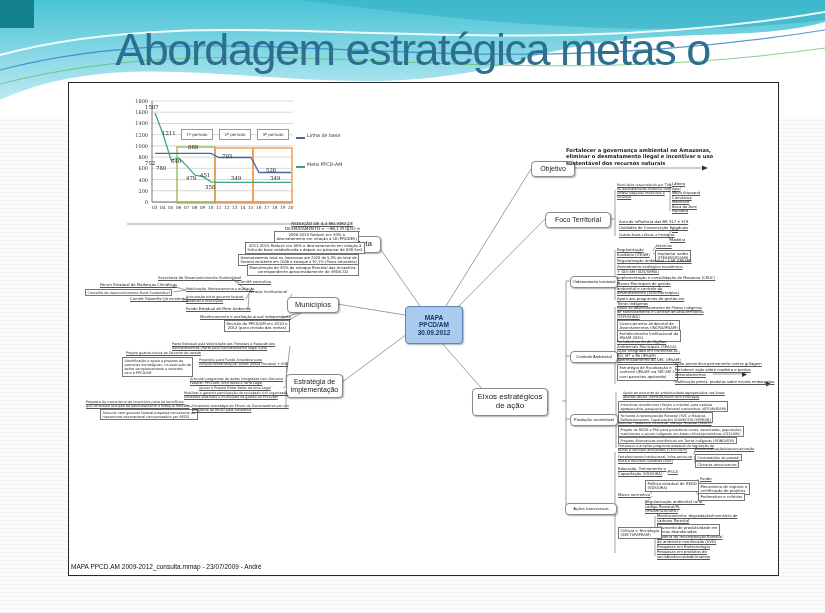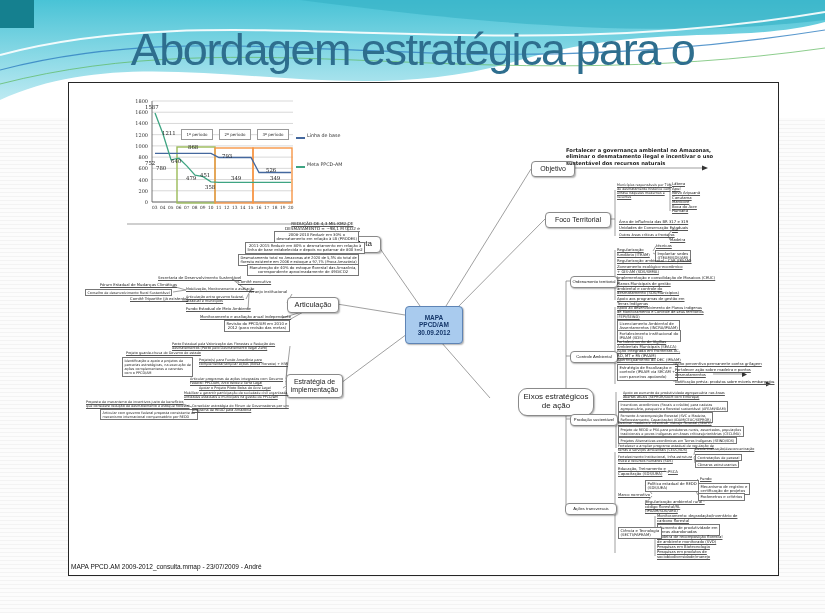--- a/index.html
+++ b/index.html
@@ -48,21 +48,21 @@
     <rect width="825" height="100" fill="url(#wg)"></rect>
     <path d="M300,0 L825,0 L825,20 C640,42 440,18 300,0 Z" fill="#35b0c4" opacity="0.6"></path>
     <path d="M0,100 C150,30 330,118 520,60 C650,22 740,45 825,22 L825,118 L0,118 Z" fill="#ffffff"></path>
     <path d="M0,112 C180,40 390,125 580,72 C690,42 770,55 825,40 L825,118 L0,118 Z" fill="#ffffff" opacity="0.85"></path>
     <path d="M0,70 C240,8 430,92 825,30" stroke="#2f7ec0" stroke-width="1.2" fill="none" opacity="0.8"></path>
     <path d="M0,84 C250,20 470,98 825,48" stroke="#5cb85c" stroke-width="1" fill="none" opacity="0.7"></path>
     <path d="M0,55 C220,-5 480,70 825,12" stroke="#ffffff" stroke-width="2" fill="none" opacity="0.9"></path>
     <rect x="0" y="0" width="34" height="28" fill="#15808f"></rect>
   </svg>
 
-  <div id="title1" class="title">Abordagem estratégica para o</div>
+  <div id="title1" class="title">Abordagem estratégica metas o</div>
 
   <div id="content-box"></div>
 
   <svg id="overlay">
     <path d="M446,306 L531,169 M452,313 L545,219 M420,306 L379,247 M405,315 L337,304 M407,334 L341,383 M441,342 L490,398
          M573,168 H702
          M562,401 H566 M566,281 V508 M566,281 H570 M566,356 H570 M566,419 H570 M566,508 H570
          M616,281 H615 M615,250 V300
          M616,356 H615 M615,307 V384
          M620,419 H616 M616,392 V448
@@ -106,24 +106,24 @@
       <polyline points="155.0,113.0 163.0,134.0 171.0,159.8 179.0,158.2 187.0,166.1 195.0,175.1 203.0,176.7 211.0,181.9 219.0,182.4 227.0,182.4 235.0,182.4 243.0,182.4 251.0,182.4 259.0,182.4 267.0,182.4 275.0,182.4 283.0,182.4 291.0,182.4" fill="none" stroke="#3ea482" stroke-width="1.3"></polyline>
     </svg>
 
   <div class="node central" style="left:405px;top:306px;width:56px;height:36px;font-size:6.5px;">MAPA
 PPCD/AM
 30.09.2012</div>
   <div class="node" style="left:531px;top:161px;width:42px;height:14px;font-size:7px;">Objetivo</div>
   <div class="node" style="left:545px;top:212px;width:64px;height:14px;font-size:7px;">Foco Territorial</div>
   <div class="node" style="left:345px;top:236px;width:34px;height:15px;font-size:8px;">Meta</div>
   <div class="node" style="left:303px;top:246px;width:42px;height:11px;font-size:5.5px;font-weight:bold;border-radius:1px;">RESULTADO</div>
-  <div class="node" style="left:287px;top:297px;width:50px;height:14px;font-size:7.5px;">Articulação</div>
+  <div class="node" style="left:287px;top:297px;width:50px;height:14px;font-size:7.5px;">Municípios</div>
   <div class="node" style="left:286px;top:374px;width:55px;height:22px;font-size:7px;">Estratégia de
 implementação</div>
-  <div class="node" style="left:518px;top:388px;width:74px;height:26px;font-size:8px;border-radius:9px;">Eixos estratégicos
+  <div class="node" style="left:472px;top:388px;width:74px;height:26px;font-size:8px;">Eixos estratégicos
 de ação</div>
   <div class="node" style="left:570px;top:276px;width:46px;height:10px;font-size:4.2px;">Ordenamento territorial</div>
   <div class="node" style="left:570px;top:351px;width:46px;height:10px;font-size:4.2px;">Controle Ambiental</div>
   <div class="node" style="left:570px;top:414px;width:46px;height:10px;font-size:4.2px;">Produção sustentável</div>
   <div class="node" style="left:565px;top:503px;width:50px;height:10px;font-size:4.2px;">Ações transversais</div>
 
   <div class="footer">MAPA PPCD.AM 2009-2012_consulta.mmap - 23/07/2009 - André</div>
 
 <div class="ytick" style="left: 128px; top: 199px;">0</div>
     <div class="ytick" style="left: 128px; top: 187.778px;">200</div>

